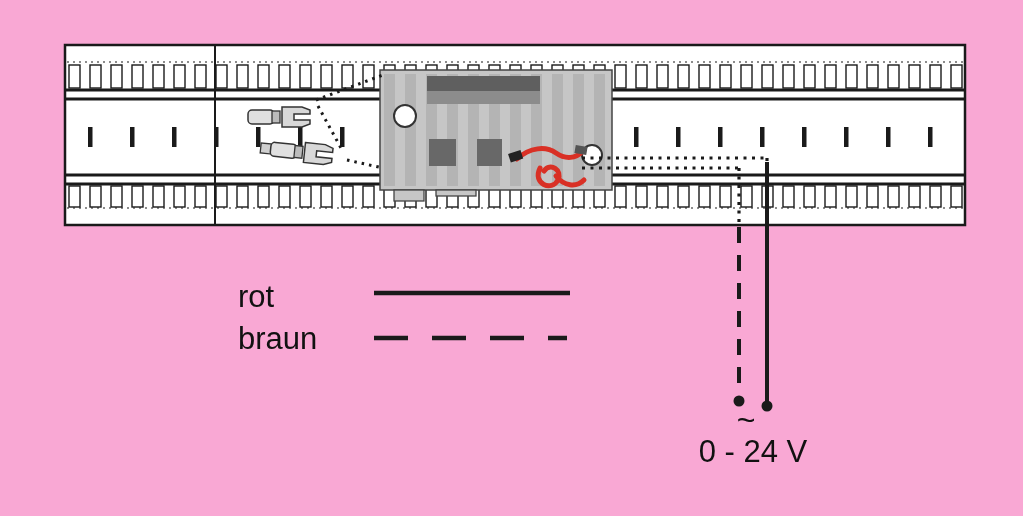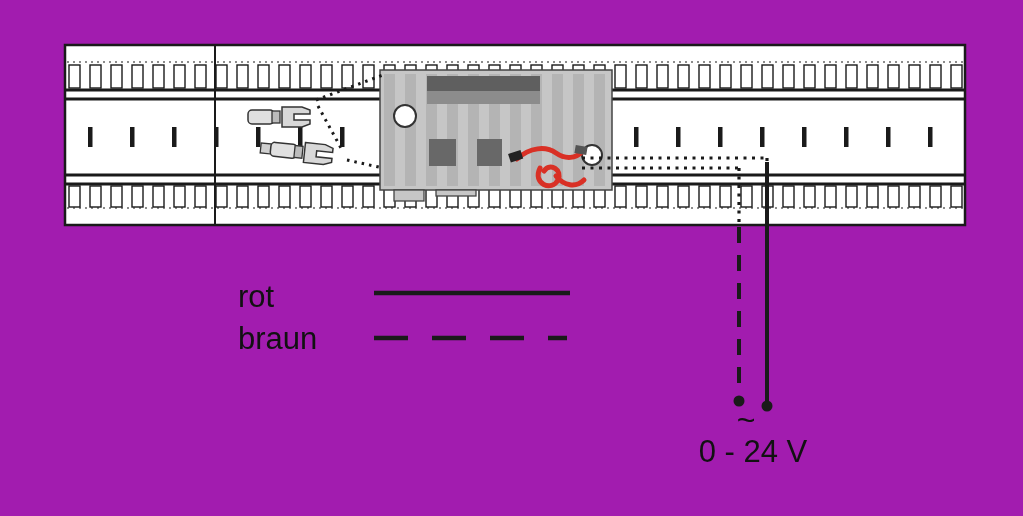--- a/index.html
+++ b/index.html
@@ -1,19 +1,19 @@
 <!DOCTYPE html>
 <html><head>
 <meta charset="utf-8">
 <style>
   html,body{margin:0;padding:0;background:#ffffff;}
   .stage{
     position:relative;
     width:1023px;height:516px;
-    background:#a21caf;
+    background:#f9a8d4;
     overflow:hidden;
     font-family:"Liberation Sans", sans-serif;
   }
   svg text{
     font-family:"Liberation Sans", sans-serif;
     fill:#111111;
   }
 </style>
 </head>
 <body>

